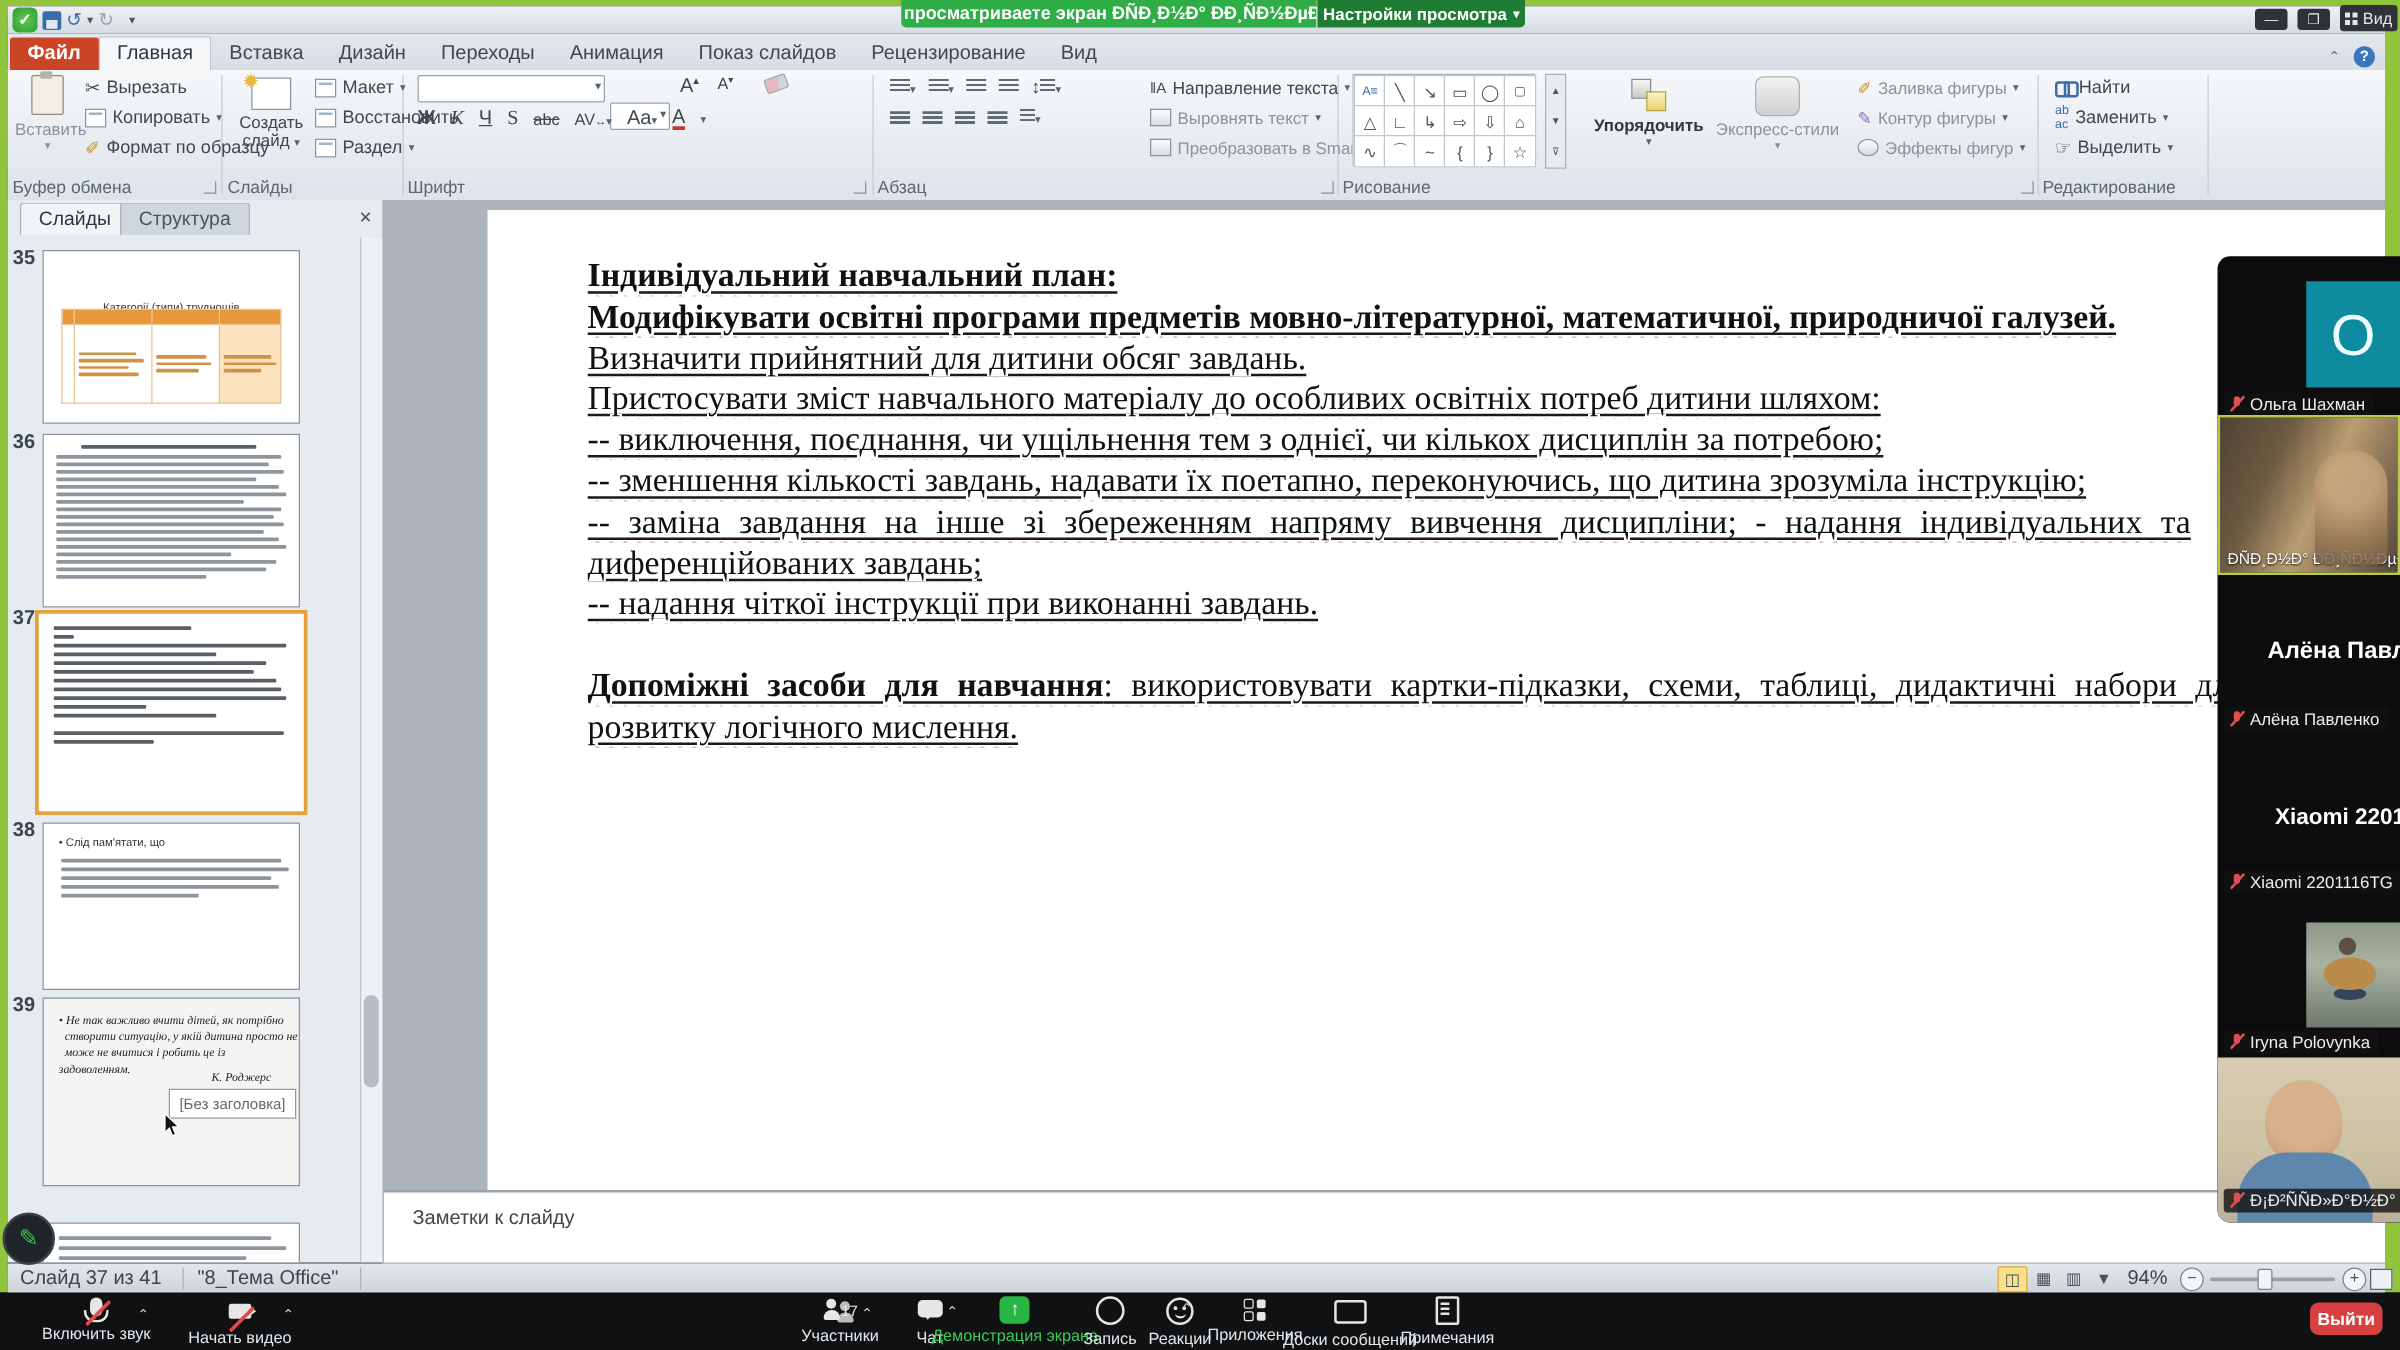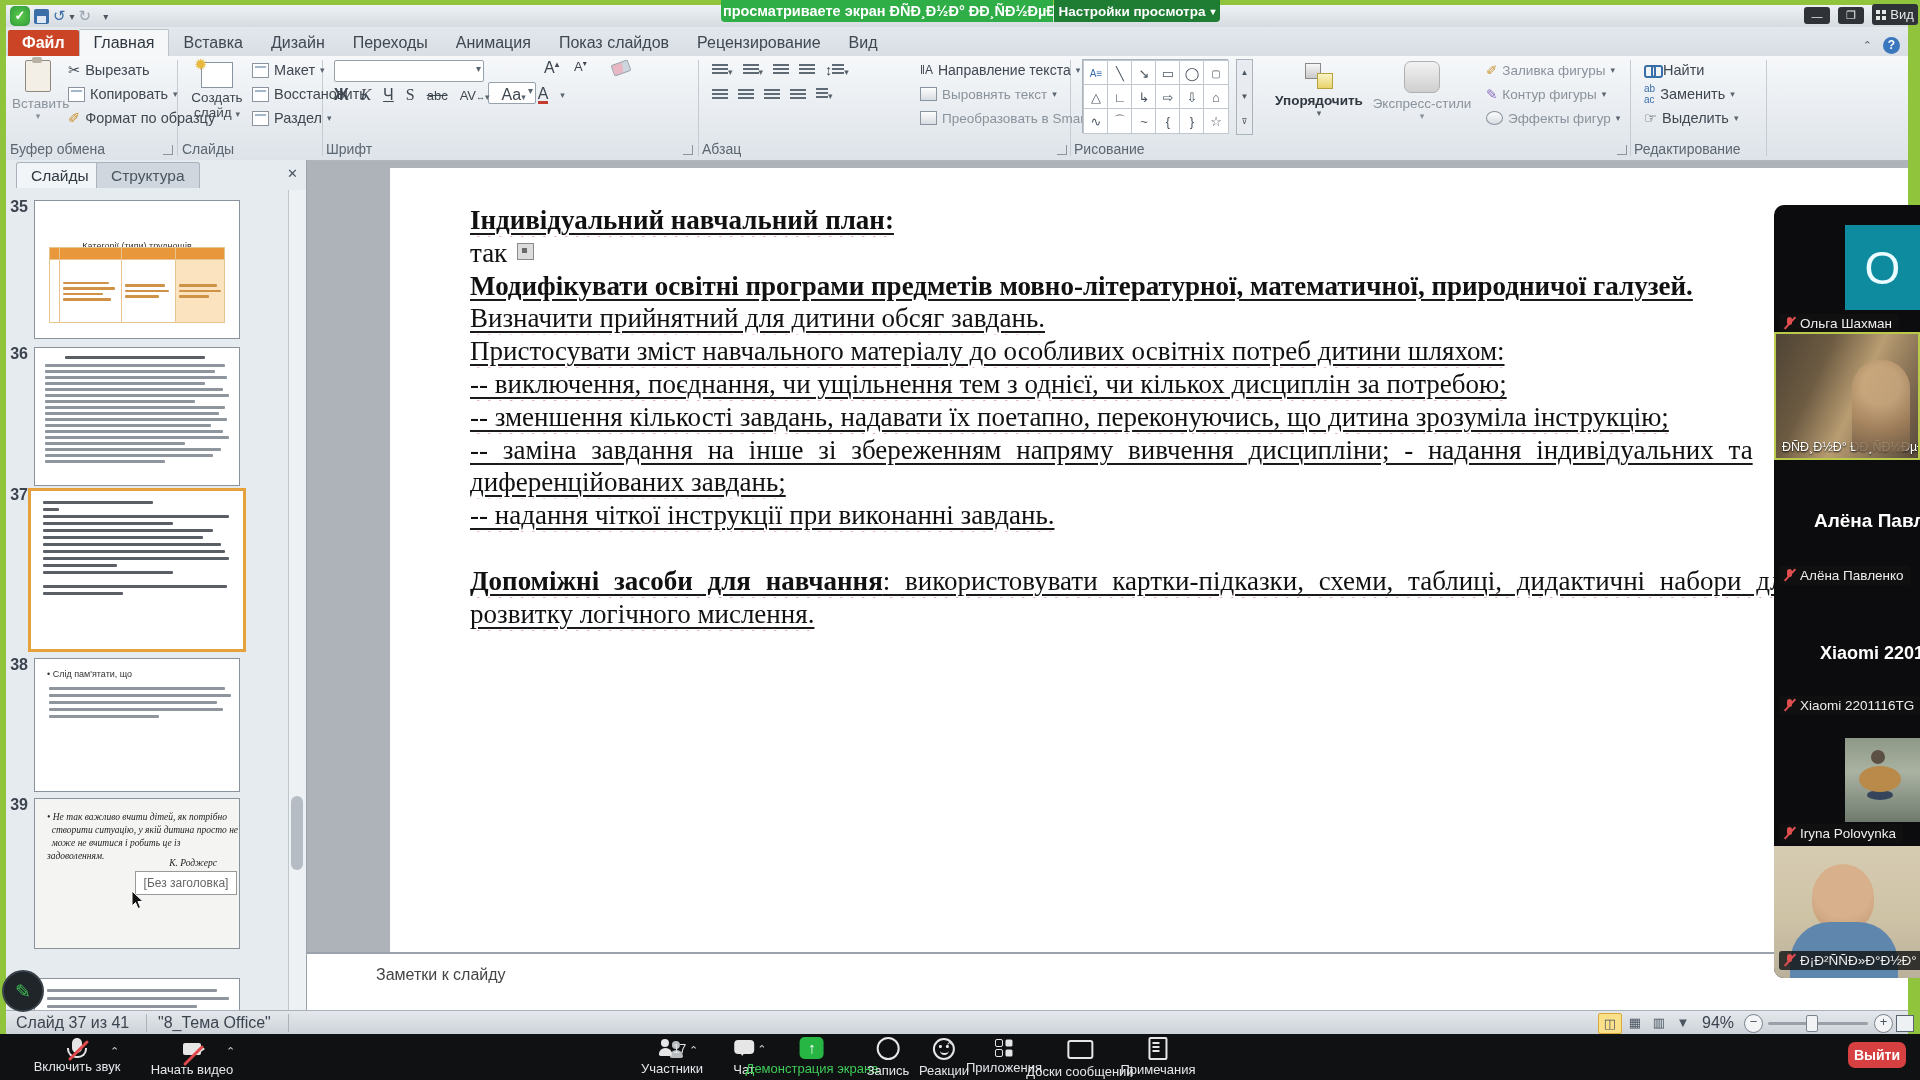--- a/index.html
+++ b/index.html
@@ -96,21 +96,21 @@
   .thumbnum{position:absolute;left:0;width:22px;text-align:right;font-size:16px;font-weight:bold;color:#3c4450;}
   .thumb{position:absolute;left:28px;width:204px;background:#fff;border:1px solid #8a929b;overflow:hidden;}
   .thumb.sel{left:22px;width:212px;border:3px solid #e5a23c;}
   .tl{position:absolute;height:2.5px;background:#8f959c;border-radius:1px;}
   .tl.dark{background:#5a5f66;}
   .tl.orange{background:#cf9246;}
   
   #editor{position:absolute;left:306px;top:160px;width:1602px;height:850px;background:#aeb3b9;z-index:4;}
   #slidecanvas{position:absolute;left:84px;top:8px;width:1518px;height:784px;background:#fff;}
   #notesbar{position:absolute;left:0;top:792px;width:1602px;height:58px;background:#fff;border-top:2px solid #9aa2ab;}
-  #notesbar .ph{position:absolute;left:24px;top:12px;font-size:16px;color:#444;margin-left:46px;}
+  #notesbar .ph{position:absolute;left:24px;top:12px;font-size:16px;color:#444;}
   
   #slide-text{position:absolute;left:470px;top:204px;width:1436px;z-index:4;
      font-family:"Liberation Serif",serif;font-size:27px;color:#111;}
   .sline{white-space:pre;height:32.8px;line-height:32.8px;overflow:hidden;
      text-decoration-line:underline;text-decoration-style:wavy;text-decoration-color:#cc7a7a;
      text-decoration-thickness:1.5px;text-underline-offset:7px;font-family:Liberation Serif, serif;}
   .sline>span.u{text-decoration:underline solid #1a1a1a 1.5px;text-underline-offset:4px;}
   .sline.b{font-weight:bold;}
   .sline.nodeco{text-decoration:none;}
   .ws{word-spacing:8px;}
@@ -552,21 +552,20 @@
 
   <div id="editor">
     <div id="slidecanvas"></div>
     <div id="notesbar">
       <div class="ph">Заметки к слайду</div>
     </div>
   </div>
 
   <div id="slide-text">
     <div class="sline b"><span class="u">Індивідуальний навчальний план:</span></div>
-    <div class="sline nodeco"><span>так</span><span class="objico"></span></div>
     <div class="sline b"><span class="u">Модифікувати освітні програми предметів мовно-літературної, математичної, природничої галузей.</span></div>
     <div class="sline"><span class="u">Визначити прийнятний для дитини обсяг завдань.</span></div>
     <div class="sline"><span class="u">Пристосувати зміст навчального матеріалу до особливих освітніх потреб дитини шляхом:</span></div>
     <div class="sline"><span class="u">-- виключення, поєднання, чи ущільнення тем з однієї, чи кількох дисциплін за потребою;</span></div>
     <div class="sline"><span class="u">-- зменшення кількості завдань, надавати їх поетапно, переконуючись, що дитина зрозуміла інструкцію;</span></div>
     <div class="sline ws"><span class="u">-- заміна завдання на інше зі збереженням напряму вивчення дисципліни; - надання індивідуальних та</span></div>
     <div class="sline"><span class="u">диференційованих завдань;</span></div>
     <div class="sline"><span class="u">-- надання чіткої інструкції при виконанні завдань.</span></div>
     <div class="sline ws gap"><span class="u" style="font-weight:bold">Допоміжні засоби для навчання</span><span class="u">: використовувати картки-підказки, схеми, таблиці, дидактичні набори для</span></div>
     <div class="sline"><span class="u">розвитку логічного мислення.</span></div>

